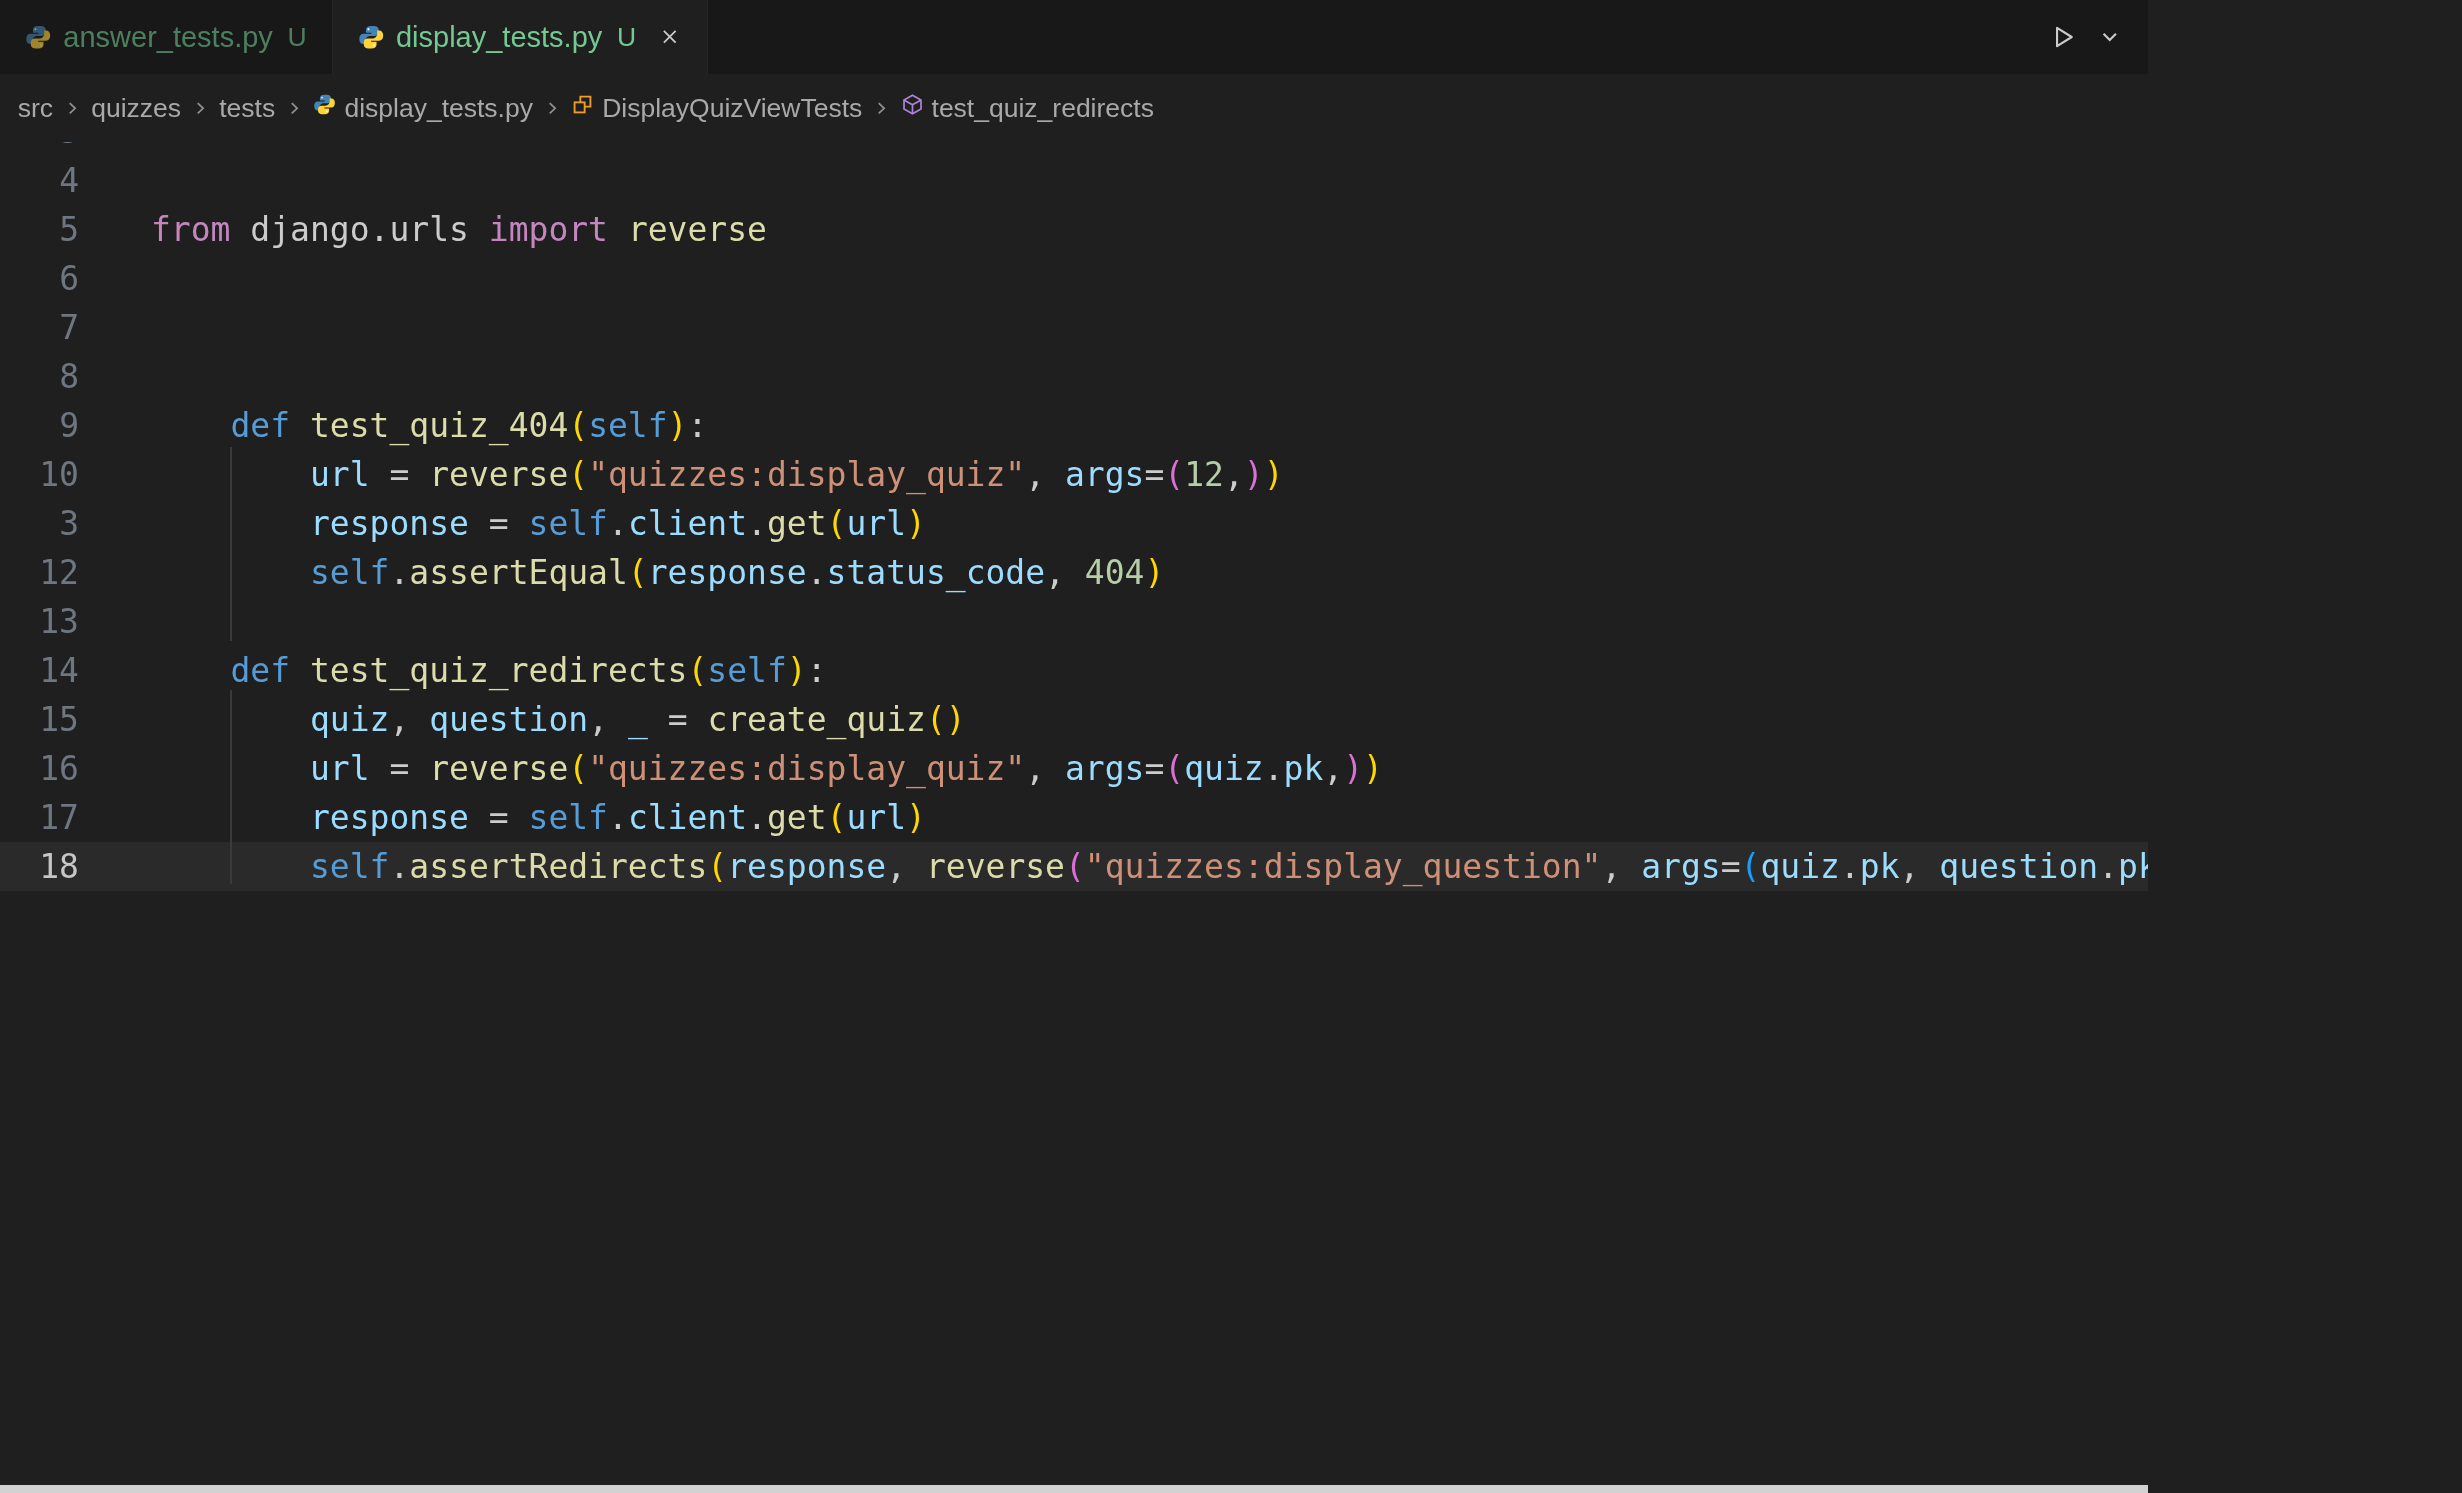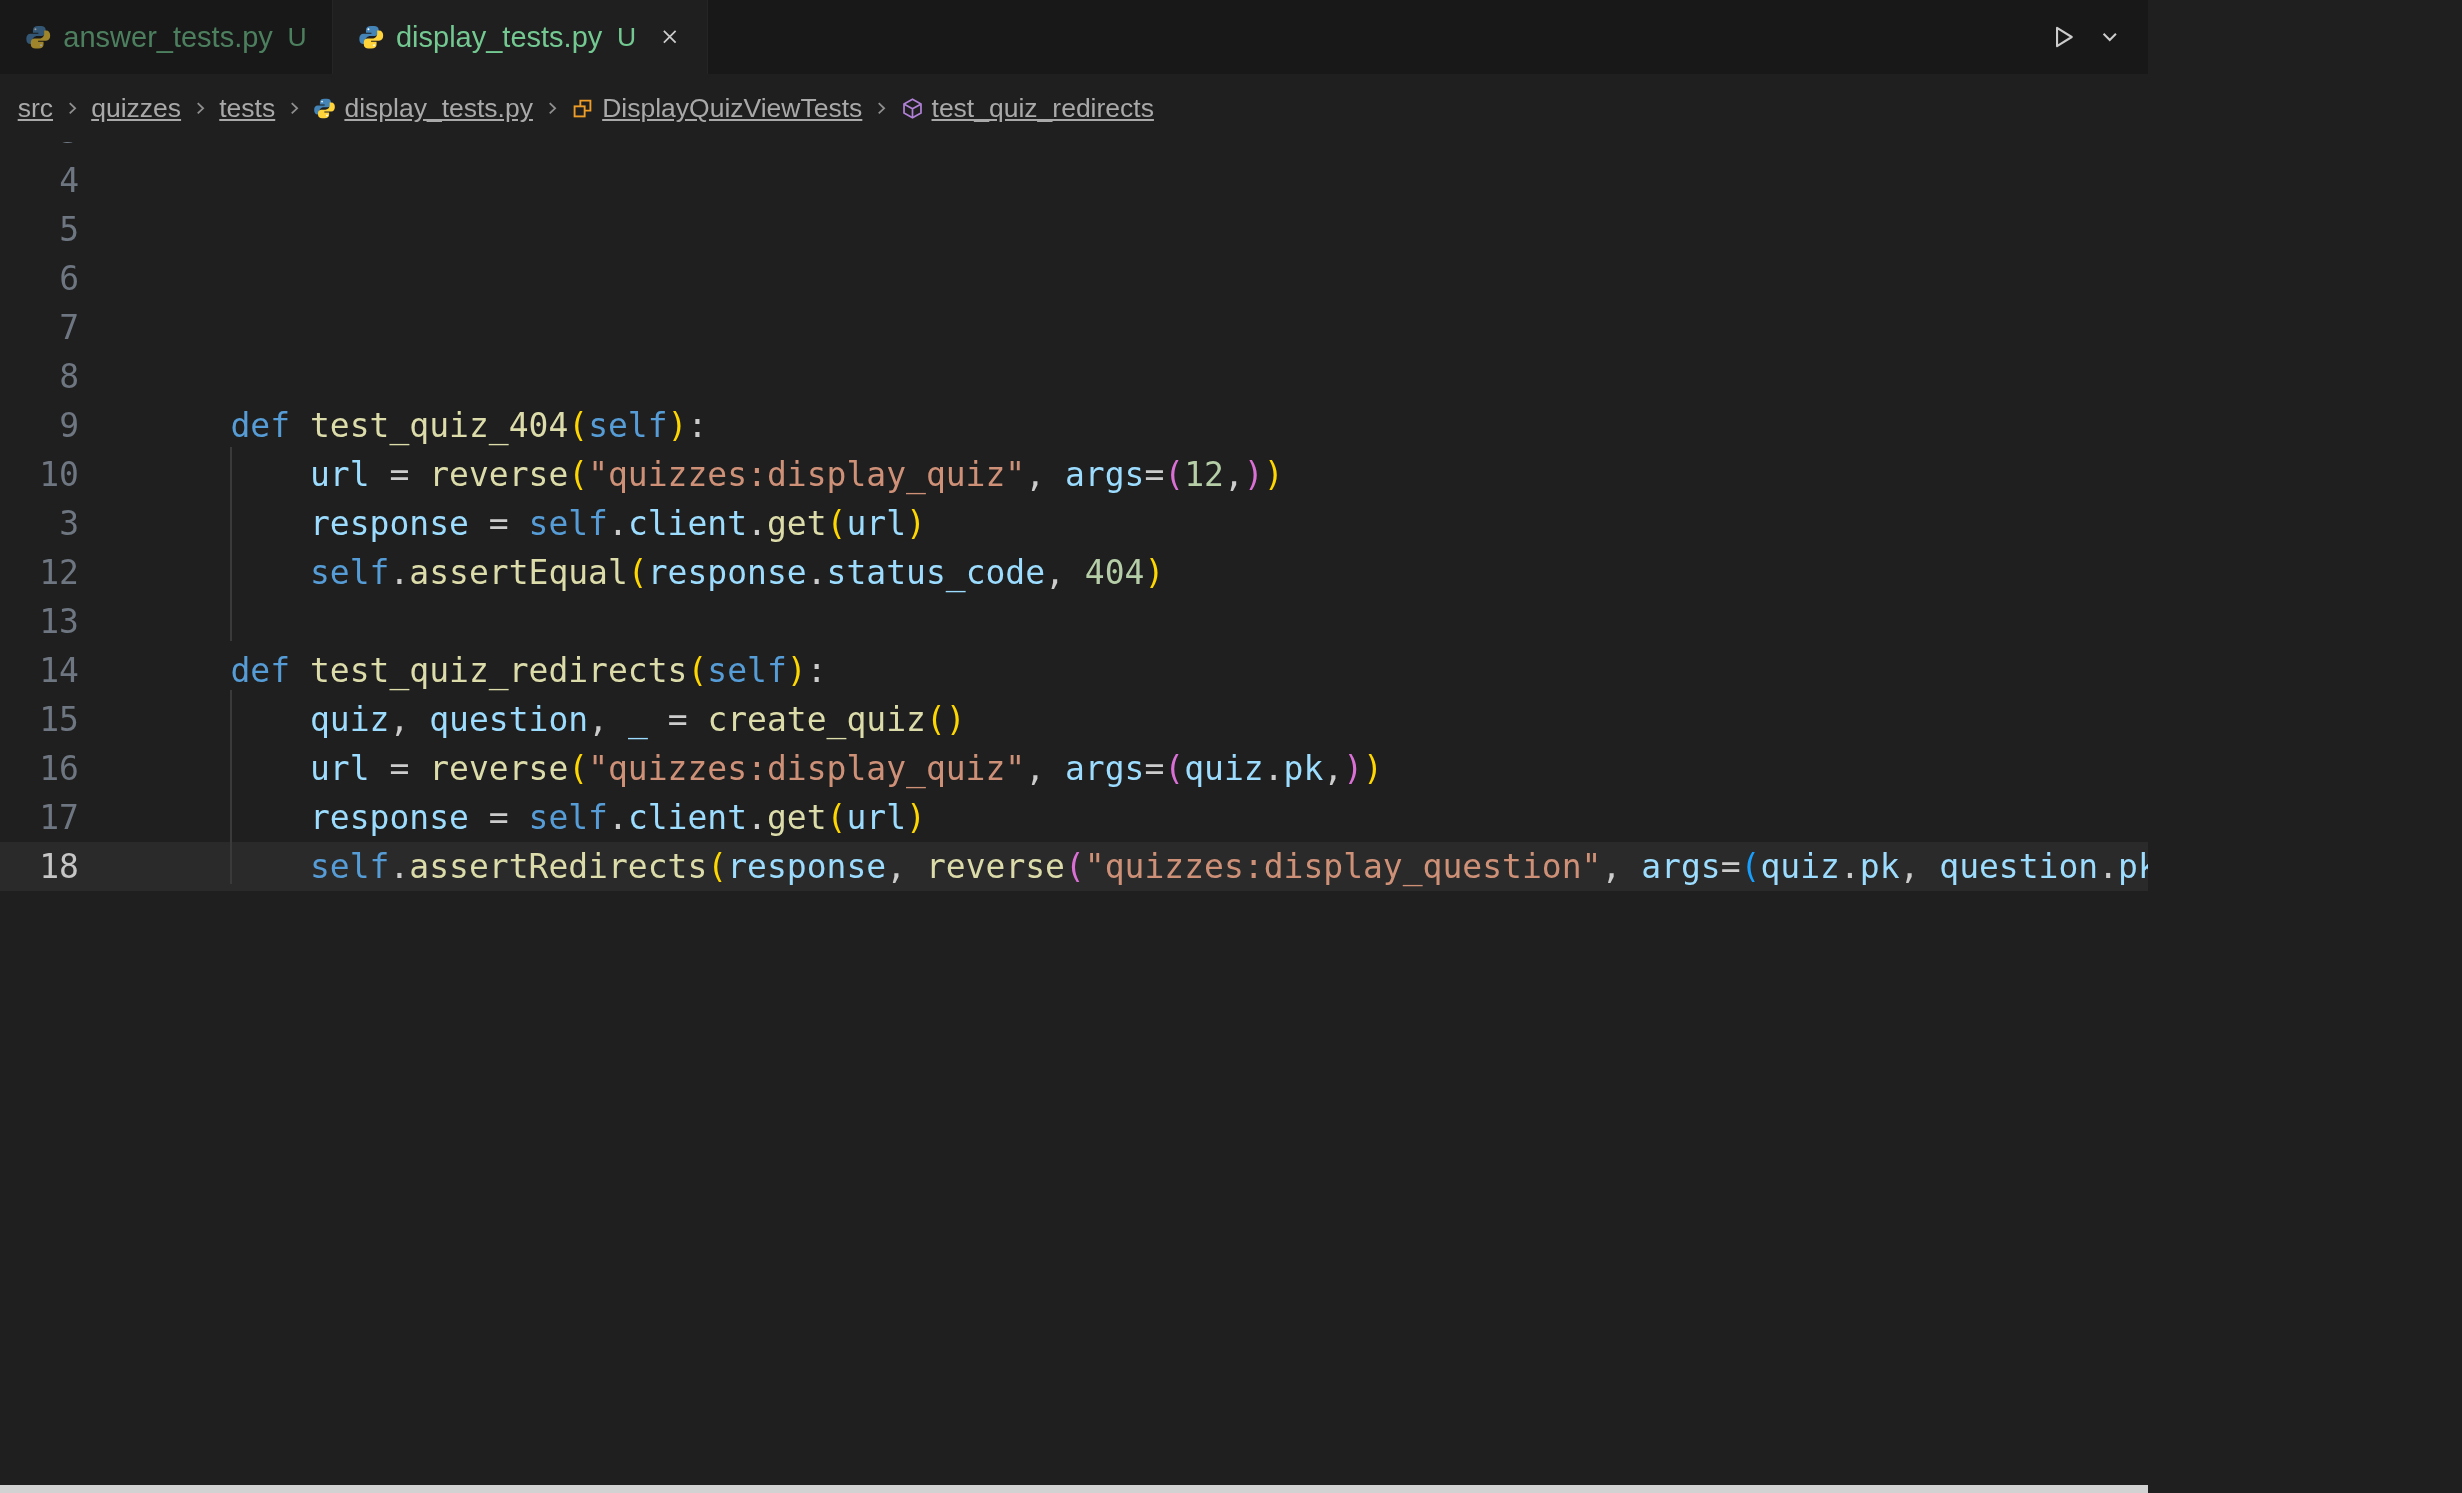--- a/index.html
+++ b/index.html
@@ -32,21 +32,21 @@
   .icon-btn { background:none; border:none; padding:0; display:flex; cursor:pointer; }
   .icon-btn svg { display:block; }
 
   
   .breadcrumb {
     height:68px; flex:none; display:flex; align-items:center;
     padding-left:17.7px; gap:8.8px; font-size:26.5px;
     color:var(--breadcrumb-fg,#a9a9a9); background:var(--editor-bg,#1f1f1f);
     white-space:nowrap;
   }
-  .bc-item { display:flex; align-items:center; gap:8px; cursor:pointer;text-decoration:underline; }
+  .bc-item { display:flex; gap:8px; cursor:pointer; }
   .bc-item .icon svg { width:23px; height:23px; }
   .bc-sep { display:flex; }
   .bc-sep svg { width:20.6px; height:20.6px; }
 
   
   .editor { position:relative; flex:1 1 auto; overflow:hidden; background:var(--editor-bg,#1f1f1f); }
   .code-content { margin-top:-35px; font-family:"DejaVu Sans Mono", monospace; font-size:33px; }
   .code-row { display:flex; height:49px; line-height:49px; }
   .code-row.current { background:rgba(255,255,255,.05); }
   .gutter { flex:none; width:151px; padding-right:72px; text-align:right; color:var(--line-number,#6e7681); }
@@ -188,20 +188,21 @@
     <div class="code-content">
         <div class="code-row">
           <span class="gutter">3</span>
           <span class="code-text"></span>
         </div>
         <div class="code-row">
           <span class="gutter">4</span>
         </div>
         <div class="code-row">
           <span class="gutter">5</span>
+          <span class="code-text"><span style="color:#c586c0">from</span><span style="color:#cccccc"> </span><span style="color:#cccccc">django.urls</span><span style="color:#cccccc"> </span><span style="color:#c586c0">import</span><span style="color:#cccccc"> </span><span style="color:#dcdcaa">reverse</span></span>
         </div>
         <div class="code-row">
           <span class="gutter">6</span>
           <span class="code-text"></span>
         </div>
         <div class="code-row">
           <span class="gutter">7</span>
           <span class="code-text"></span>
         </div>
         <div class="code-row">

